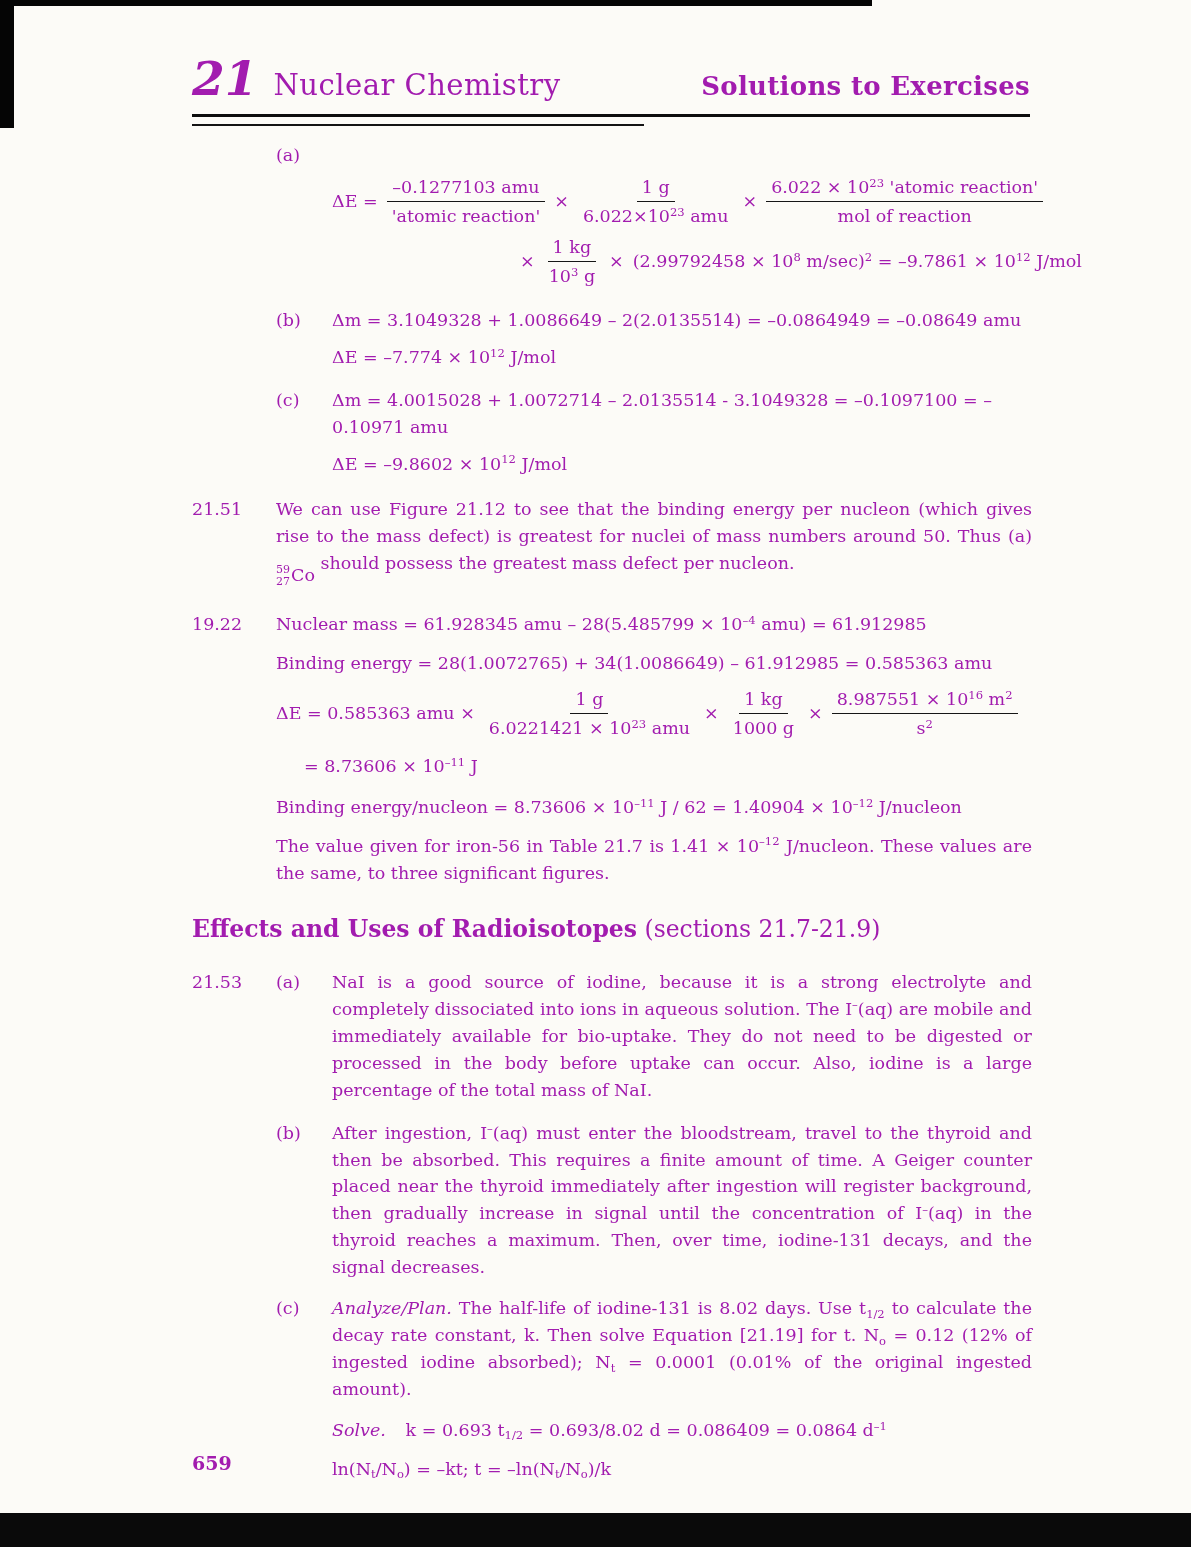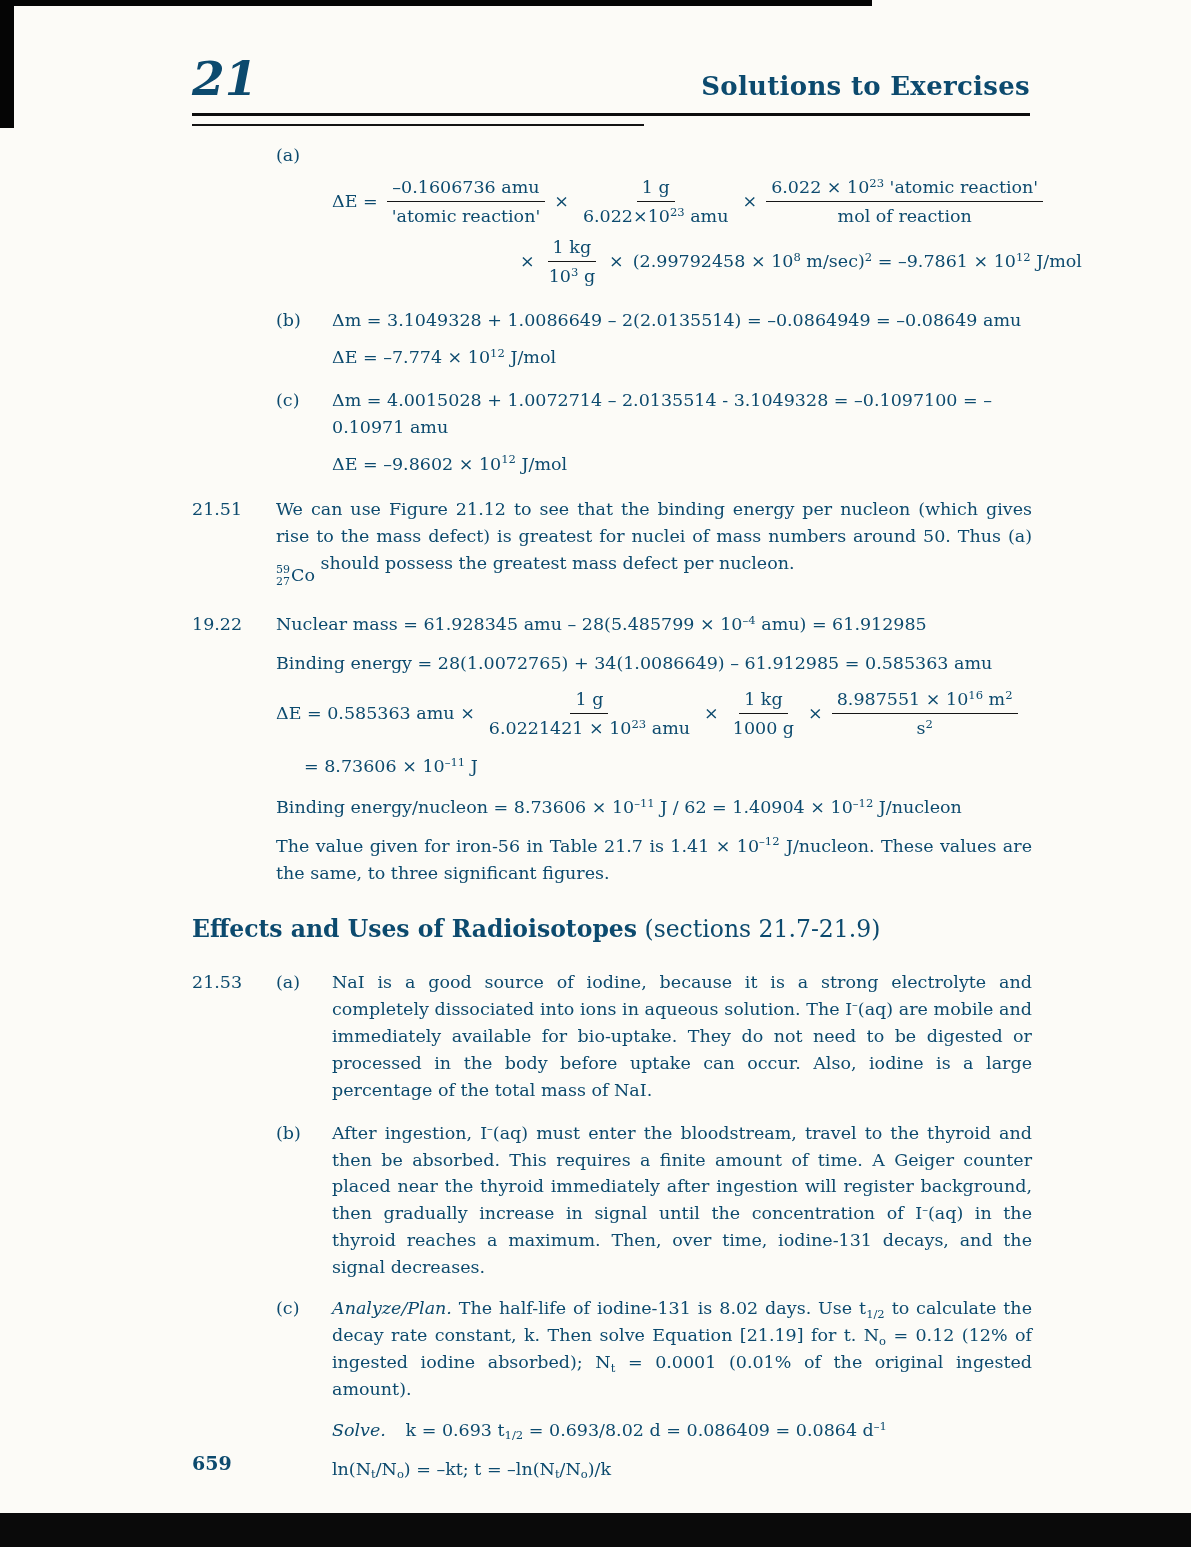--- a/index.html
+++ b/index.html
@@ -1,18 +1,18 @@
 <!DOCTYPE html>
 <html><head>
 <meta charset="utf-8">
 <style>
   html,body { margin:0; padding:0; background:#d9d9d9; }
   .page {
     position:relative; width:1191px; height:1547px;
-    background:#fcfbf7; color:#0c4a6e;
+    background:#fcfbf7; color:#a21caf;
     font-family:"DejaVu Serif","Liberation Serif",serif;
     overflow:hidden;
   }
   
   .art-top   { position:absolute; top:0; left:0; width:872px; height:6px; background:#050505; }
   .art-left  { position:absolute; top:0; left:0; width:14px; height:128px; background:#050505; }
   .art-bottom{ position:absolute; bottom:0; left:0; width:100%; height:34px; background:#0a0a0a; }
 
   .header {
     position:absolute; left:192px; top:58px; width:838px;
@@ -63,39 +63,40 @@
 <body>
 
 <div class="page">
 
   <div class="art-top"></div>
   <div class="art-left"></div>
   <div class="art-bottom"></div>
 
   <header class="header">
     <span class="ch-num">21</span>
+    <span class="ch-title">Nuclear Chemistry</span>
     <span class="hdr-right">Solutions to Exercises</span>
   </header>
   <div class="subrule"></div>
 
   <main class="content">
 
     <div class="row mb6">
       <div class="col-num"></div>
       <div class="col-letter">(a)</div>
     </div>
 
     <div class="row mb6">
       <div class="col-num"></div>
       <div class="col-letter"></div>
       <div class="col-body nojust">
         <div class="eqrow">
           <span>ΔE =</span>
           <span class="frac">
-            <span class="fnum">–0.1606736  amu</span>
+            <span class="fnum">–0.1277103  amu</span>
             <span class="fden">'atomic reaction'</span>
           </span>
           <span>×</span>
           <span class="frac">
             <span class="fnum">1 g</span>
             <span class="fden">6.022×10<sup>23</sup> amu</span>
           </span>
           <span>×</span>
           <span class="frac">
             <span class="fnum">6.022 × 10<sup>23</sup> 'atomic reaction'</span>

